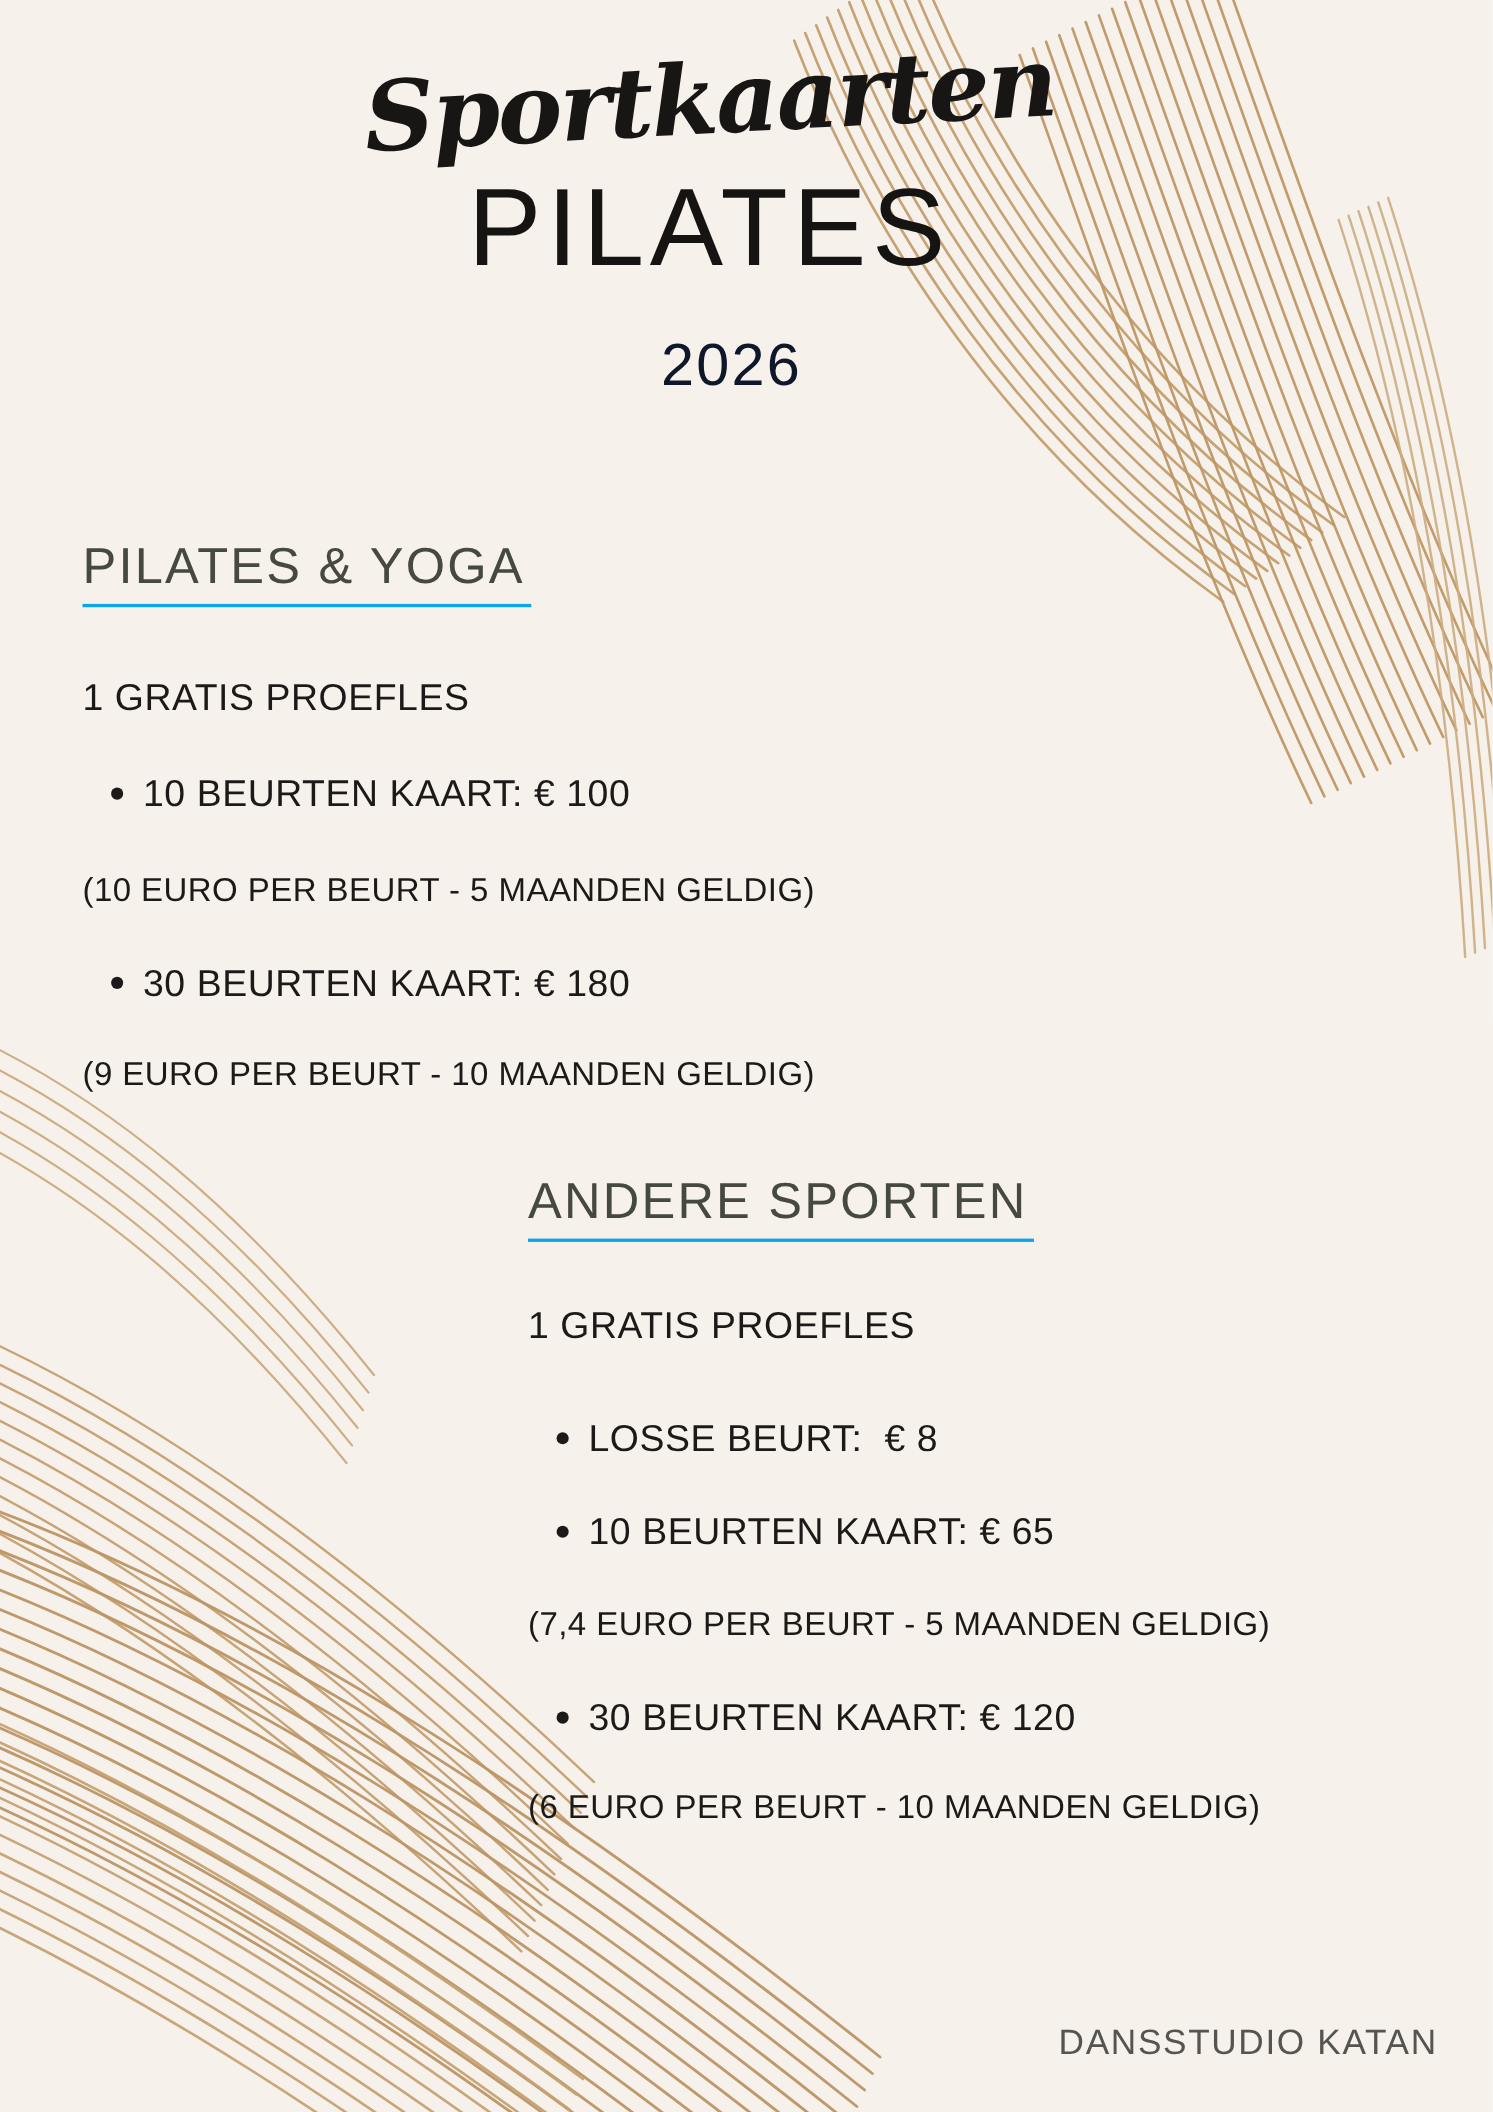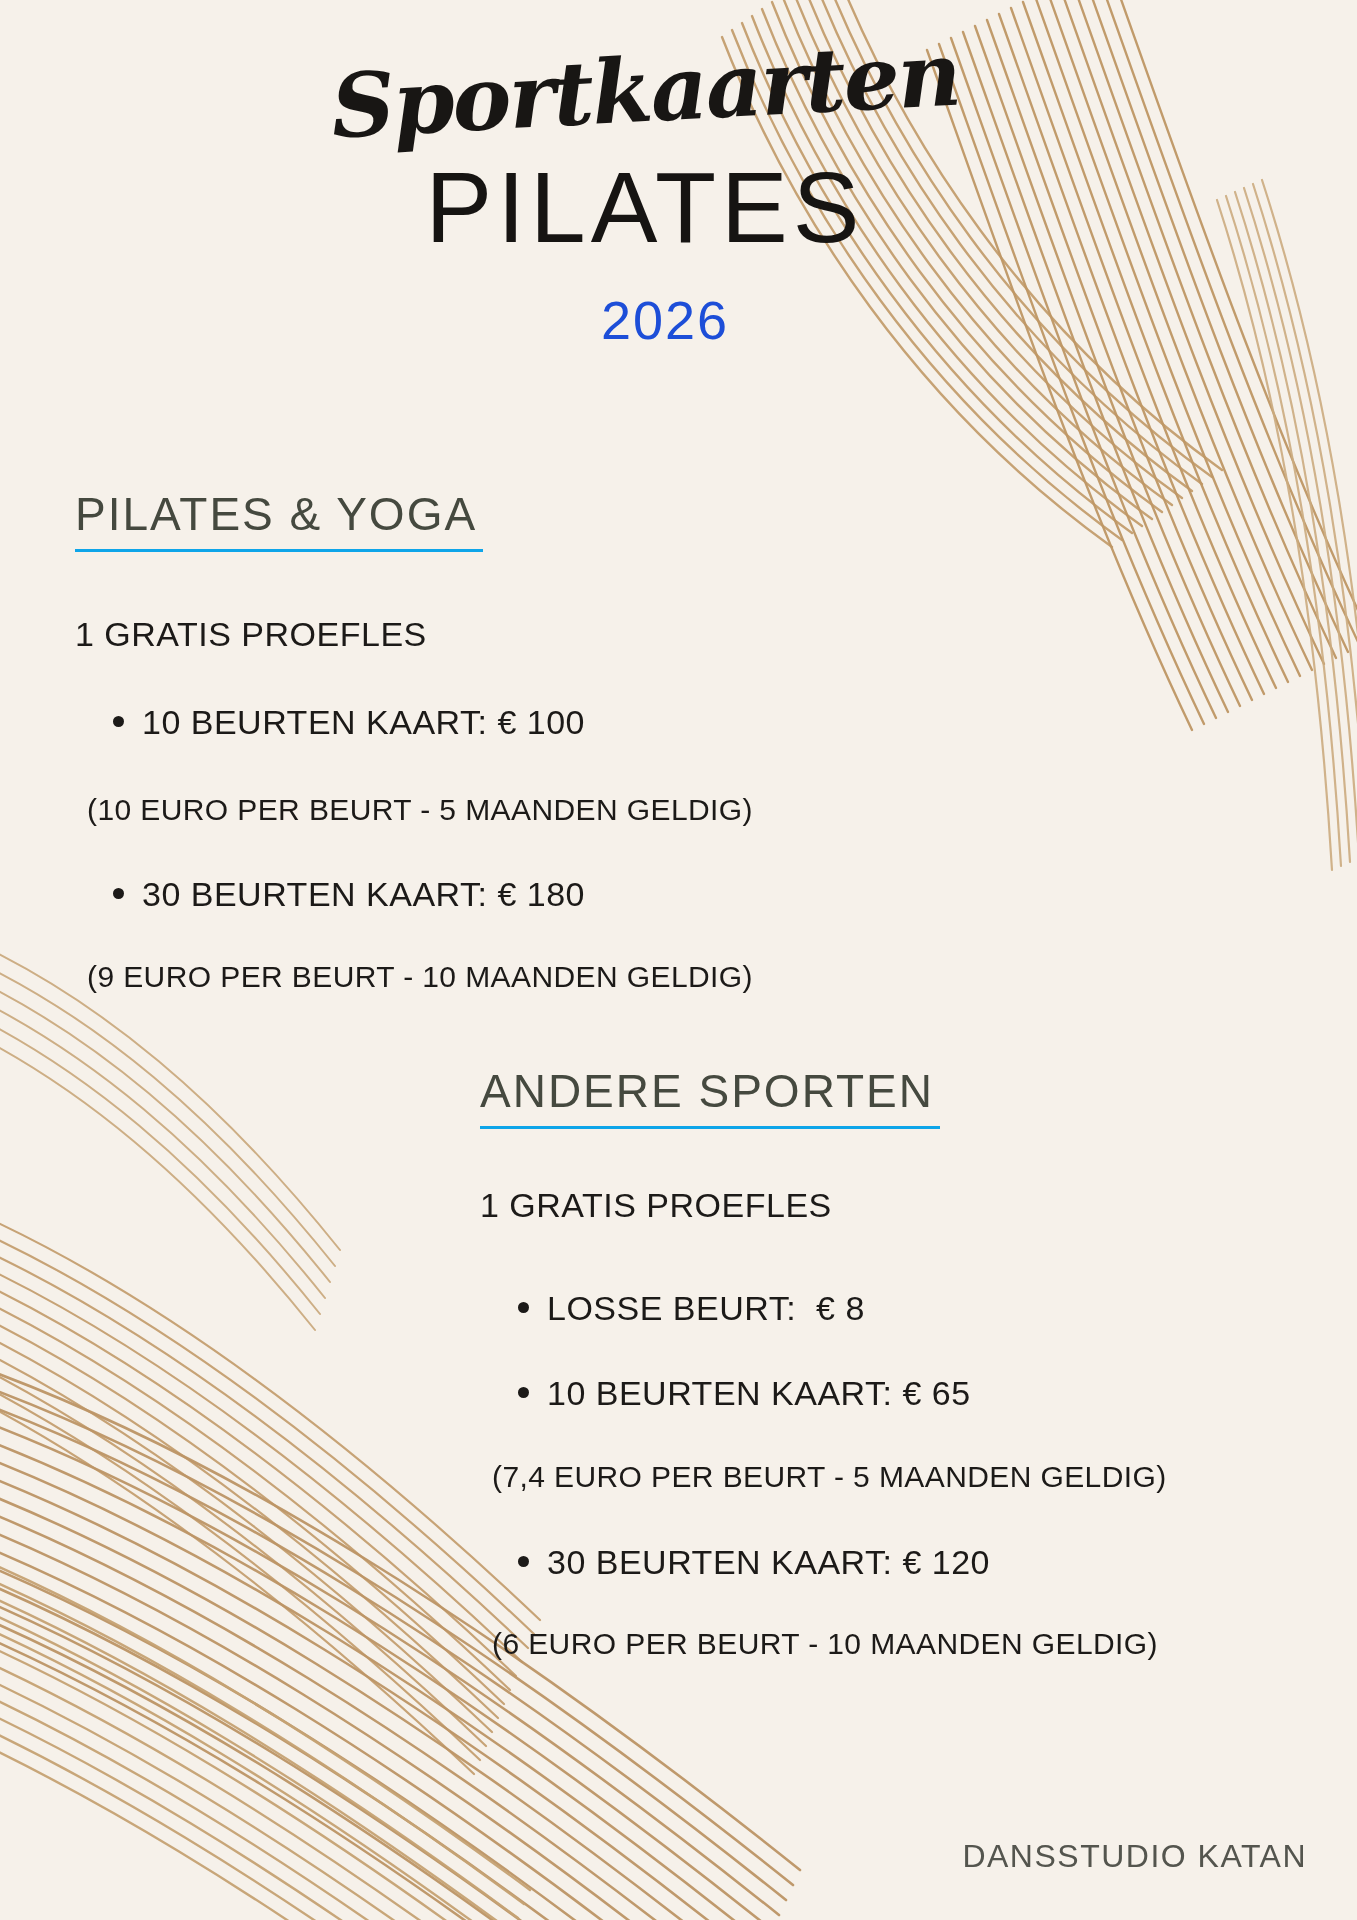--- a/index.html
+++ b/index.html
@@ -27,44 +27,44 @@
     transform:rotate(-3deg);
     display:inline-block;
   }
   .main-title {
     margin-top:18px;
     font-size:100px; font-weight:300; line-height:1;
     letter-spacing:5px; color:#161412;
   }
   .year {
     position:relative; left:20px;
-    margin-top:32px;
+    margin-top:44px;
     font-size:54px; font-weight:400;
-    letter-spacing:2px; color:#1d4ed8;
+    letter-spacing:2px; color:#0f172a;
   }
 
   .section { position:absolute; z-index:2; width:780px; }
   .section-1 { left:75px; top:487px; }
   .section-2 { left:480px; top:1064px; }
 
   .section h2 {
     display:inline-block;
     margin:0; padding:0 6px 8px 0;
     font-size:46px; font-weight:300;
     letter-spacing:2px;
     color:#45493f;
     border-bottom:3px solid #0ea5e9;
   }
   .intro {
     margin:0; margin-top:62px;
     font-size:34px; font-weight:400;
     letter-spacing:0.5px; line-height:1.2;
     white-space:pre-wrap;
   }
-  ul.price-list { list-style:none; margin:12px; padding:0; }
+  ul.price-list { list-style:none; margin:0; padding:0; }
   li.price-item {
     position:relative; padding-left:55px;
     font-size:34px; letter-spacing:0.5px; line-height:1.2;
   }
   li.price-item::before {
     content:""; position:absolute; left:26px; top:14px;
     width:11px; height:11px; border-radius:50%;
     background:#1c1a18;
   }
   li.price-item span { white-space:pre-wrap; }

